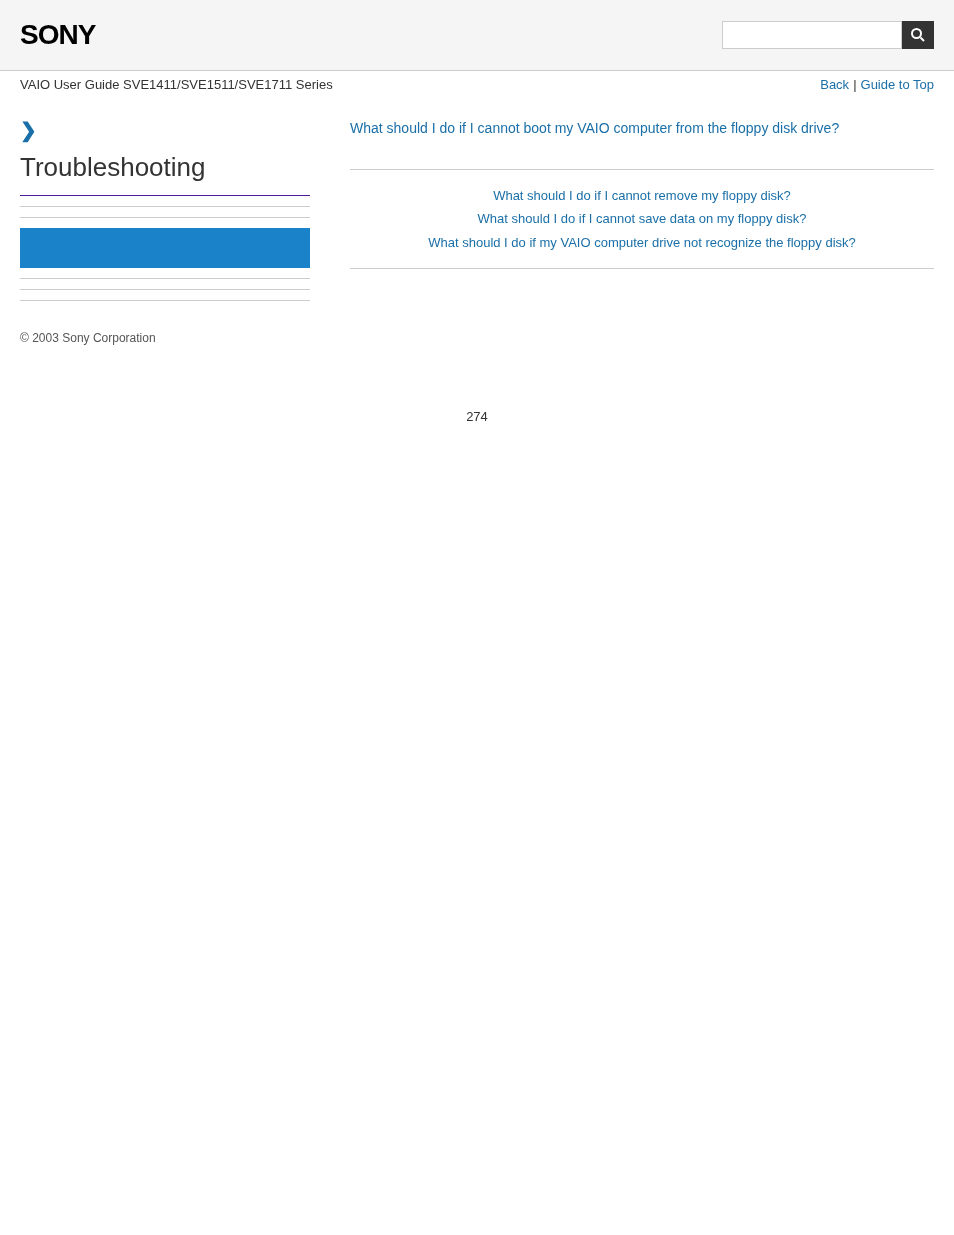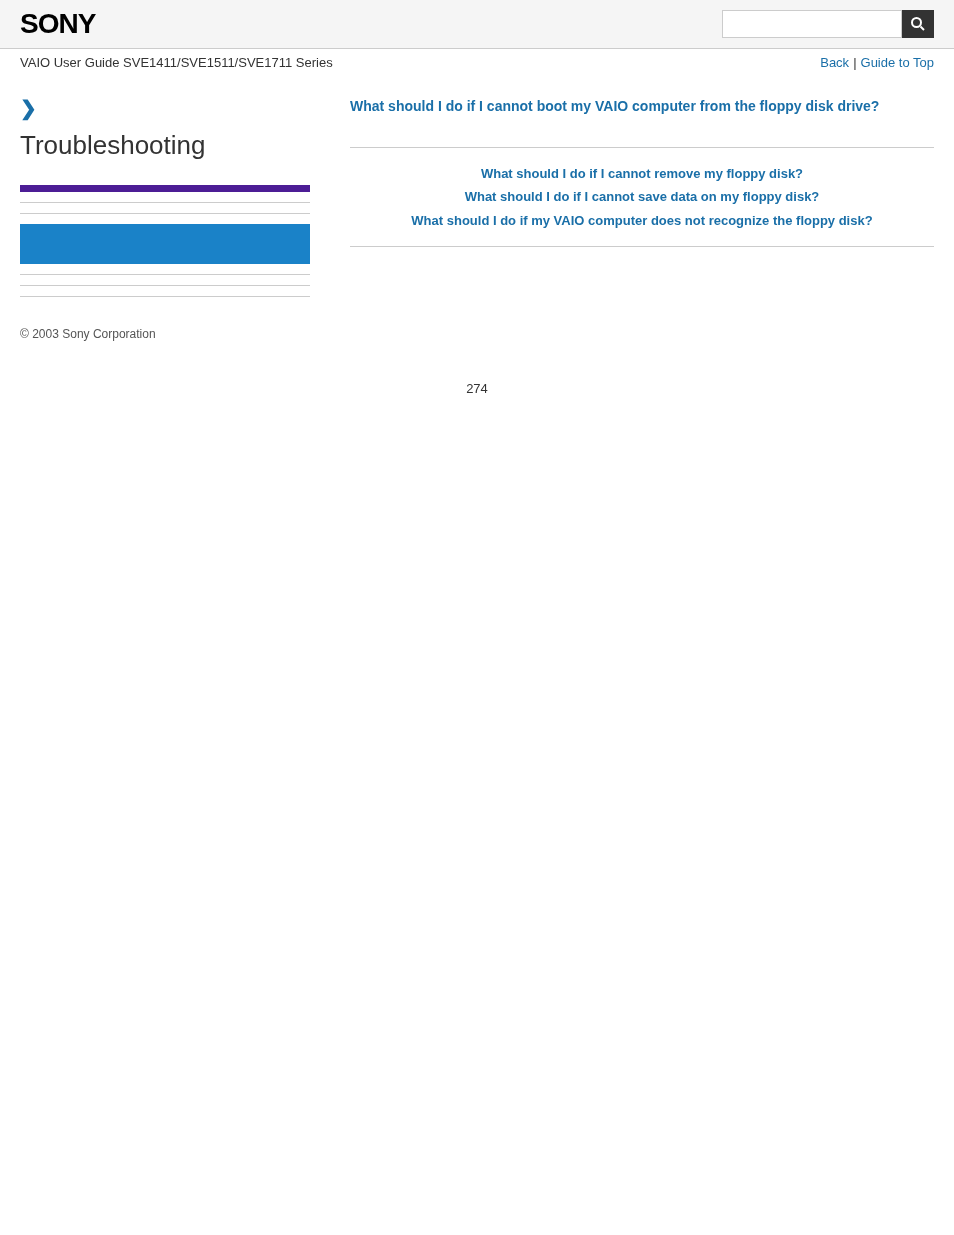--- a/index.html
+++ b/index.html
@@ -15,21 +15,21 @@
       background: #fff;
       width: 954px;
       min-height: 1235px;
     }
 
     
     .header {
       display: flex;
       align-items: center;
       justify-content: space-between;
-      padding: 8px 20px;
+      padding: 19px 20px;
       border-bottom: 1px solid #ccc;
       background: #f5f5f5;
     }
 
     .sony-logo {
       font-size: 28px;
       font-weight: 900;
       letter-spacing: -1px;
       color: #000;
       font-family: Arial Black, Arial, sans-serif;
@@ -116,22 +116,22 @@
       font-weight: bold;
       margin-bottom: 10px;
       display: block;
     }
 
     .sidebar-title {
       font-size: 26px;
       font-weight: normal;
       color: #333;
       margin-bottom: 10px;
-      padding-bottom: 24px;
-      border-bottom: 7px solid #4c1d95;
+      padding-bottom: 12px;
+      border-bottom: 1px solid #4c1d95;
     }
 
     .sidebar-divider {
       border: none;
       border-top: 1px solid #ccc;
       margin: 10px 0;
     }
 
     .sidebar-highlight {
       background: #1a82c8;
@@ -143,21 +143,20 @@
     .sidebar-footer {
       font-size: 12px;
       color: #555;
       margin-top: 30px;
     }
 
     
     .content {
       flex: 1;
       padding-left: 20px;
-      font-weight: bold;
     }
 
     .content-link-primary {
       color: #1a6fa8;
       text-decoration: none;
       font-size: 14px;
       line-height: 1.5;
       display: block;
       margin-bottom: 4px;
       cursor: pointer;
@@ -177,21 +176,21 @@
       line-height: 1.8;
       cursor: pointer;
       text-align: center;
     }
 
     
     .page-number {
       text-align: center;
       font-size: 13px;
       color: #333;
-      margin-top: 20px;
+      margin-top: 44px;
       padding-bottom: 20px;
     }
 
     .main-primary-link-block {
       margin-bottom: 30px;
     }
 
     .main-secondary-links-block {
       margin-top: 10px;
     }
@@ -239,21 +238,21 @@
 
     <div class="main-primary-link-block">
       <a class="content-link-primary">What should I do if I cannot boot my VAIO computer from the floppy disk drive?</a>
     </div>
 
     <hr class="content-divider">
 
     <div class="main-secondary-links-block">
       <a class="content-link-secondary">What should I do if I cannot remove my floppy disk?</a>
       <a class="content-link-secondary">What should I do if I cannot save data on my floppy disk?</a>
-      <a class="content-link-secondary">What should I do if my VAIO computer does not recognize the floppy disk?</a>
+      <a class="content-link-secondary">What should I do if my VAIO computer drive not recognize the floppy disk?</a>
     </div>
 
     <hr class="content-divider">
 
   </div>
 </div>
 
 <div class="page-number">274</div>
 
 </body></html>

